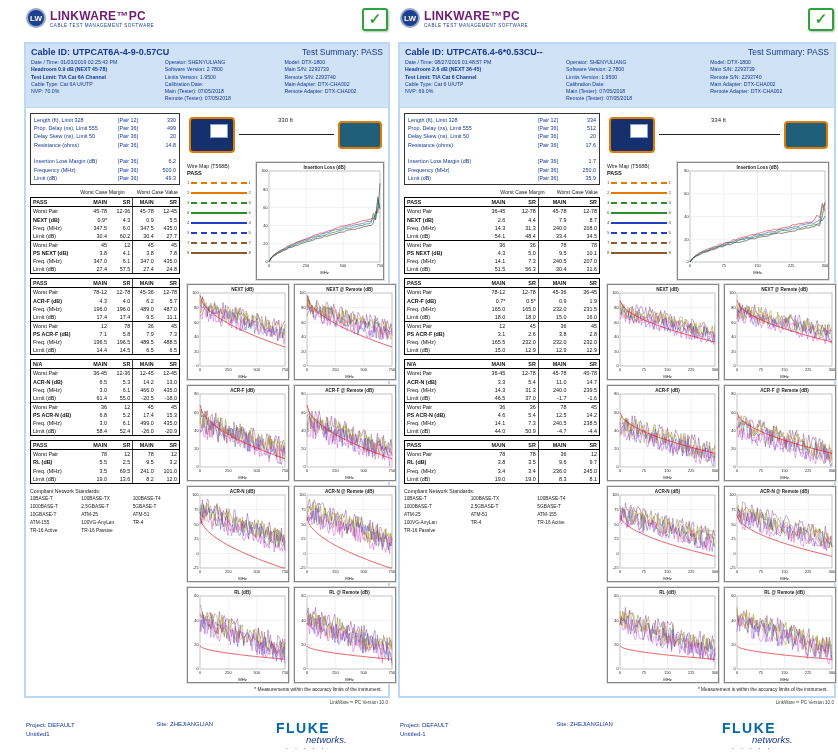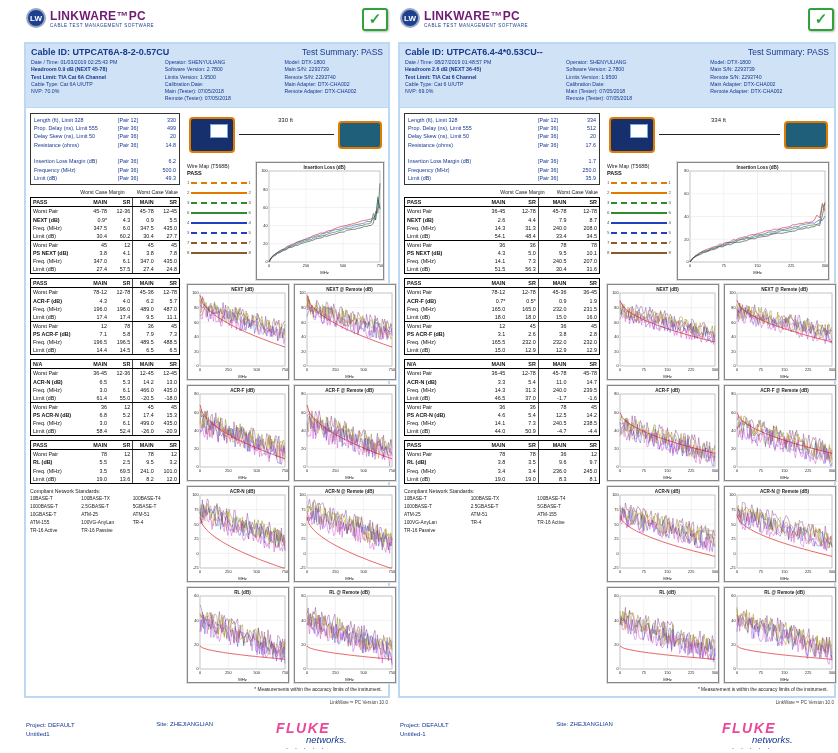--- a/index.html
+++ b/index.html
@@ -62,21 +62,21 @@
   .chart-box{border:1px solid #888;background:#fff;box-shadow:0 0 0 1px #ddd;}
   .il-chart{flex:1;display:flex;justify-content:center;}
   .chart-grid{display:grid;grid-template-columns:1fr 1fr;gap:5px;}
   .chart-cell{display:flex;justify-content:center;}
   .footnote{font-size:4.8px;text-align:right;margin:4px 2px 2px 0;color:#222;}
   .version{font-size:4.6px;text-align:right;color:#444;margin:2px 2px 0 0;}
   .rfooter{display:flex;margin-top:16px;padding:0 2px;color:#16388f;align-items:flex-start;}
   .proj{font-size:6px;width:36%;line-height:1.5;}
   .site{font-size:6px;flex:1;}
   .fluke{width:112px;}
-  .fluke1{font-size:14px;font-weight:bold;font-style:italic;color:#ec4899;letter-spacing:1.5px;line-height:1;}
+  .fluke1{font-size:14px;font-weight:bold;color:#0369a1;letter-spacing:1.5px;line-height:1;}
   .fluke2{font-size:9.5px;font-style:italic;color:#16388f;margin-left:30px;line-height:1.1;}
   .fluke-dots{font-size:7px;color:#16388f;letter-spacing:2.5px;margin-left:10px;line-height:.6;}
 </style>
 </head>
 <body>
 
 <div class="page">
 
   <div class="report r0">
     <div class="report-top">
@@ -85,21 +85,21 @@
         <div>
           <div class="logo-title">LINKWARE™PC</div>
           <div class="logo-sub">CABLE TEST MANAGEMENT SOFTWARE</div>
         </div>
       </div>
       <div class="check">✓</div>
     </div>
     <div class="report-frame">
       <div class="rheader">
         <div class="rheader-row1">
-          <span class="cable-id">Cable ID: UTPCAT6A-8-2-0.57CU</span>
+          <span class="cable-id">Cable ID: UTPCAT6A-4-9-0.57CU</span>
           <span class="summary-pass">Test Summary: PASS</span>
         </div>
         <div class="rheader-cols">
           <div class="hcol c1">
               <div class="hline">Date / Time: 01/03/2019 02:25:43 PM</div>
               <div class="hline bold">Headroom 0.9 dB (NEXT 45-78)</div>
               <div class="hline bold">Test Limit: TIA Cat 6A Channel</div>
               <div class="hline">Cable Type: Cat 6A U/UTP</div>
               <div class="hline">NVP: 70.0%</div>
             </div>
@@ -786,21 +786,21 @@
         <div>
           <div class="logo-title">LINKWARE™PC</div>
           <div class="logo-sub">CABLE TEST MANAGEMENT SOFTWARE</div>
         </div>
       </div>
       <div class="check">✓</div>
     </div>
     <div class="report-frame">
       <div class="rheader">
         <div class="rheader-row1">
-          <span class="cable-id">Cable ID: UTPCAT6.4-4*0.53CU--</span>
+          <span class="cable-id">Cable ID: UTPCAT6.4-6*0.53CU--</span>
           <span class="summary-pass">Test Summary: PASS</span>
         </div>
         <div class="rheader-cols">
           <div class="hcol c1">
               <div class="hline">Date / Time: 08/27/2019 01:48:57 PM</div>
               <div class="hline bold">Headroom 2.6 dB (NEXT 36-45)</div>
               <div class="hline bold">Test Limit: TIA Cat 6 Channel</div>
               <div class="hline">Cable Type: Cat 6 U/UTP</div>
               <div class="hline">NVP: 69.0%</div>
             </div>

